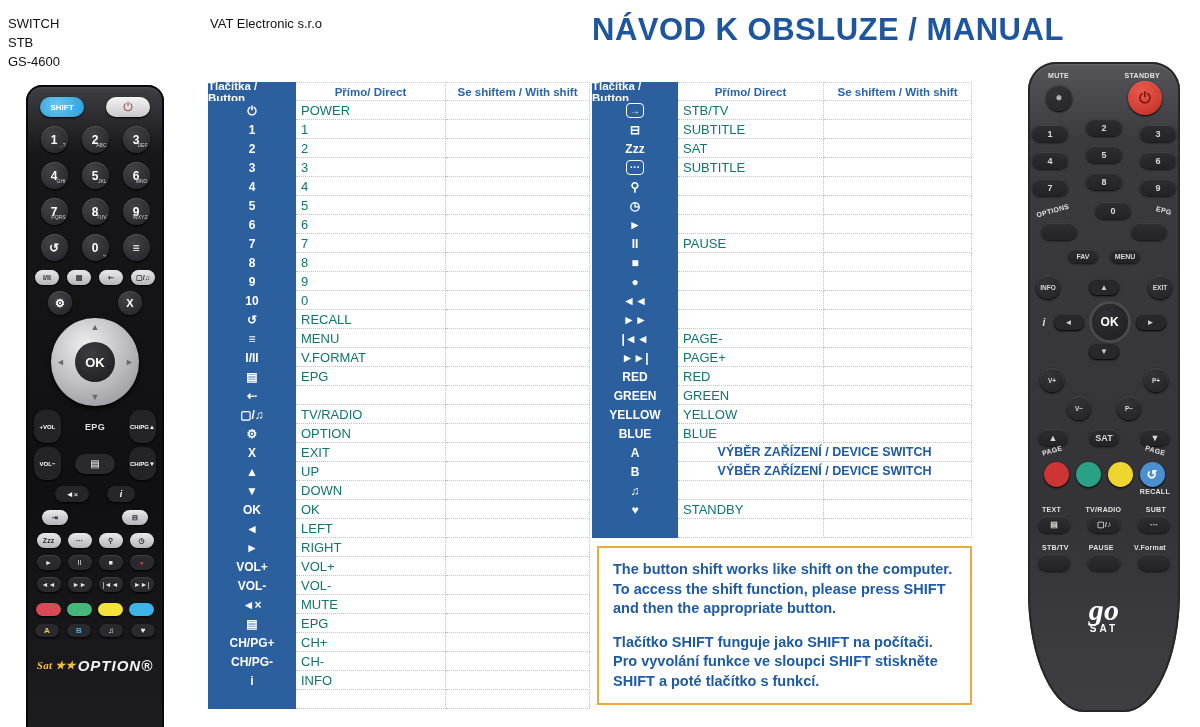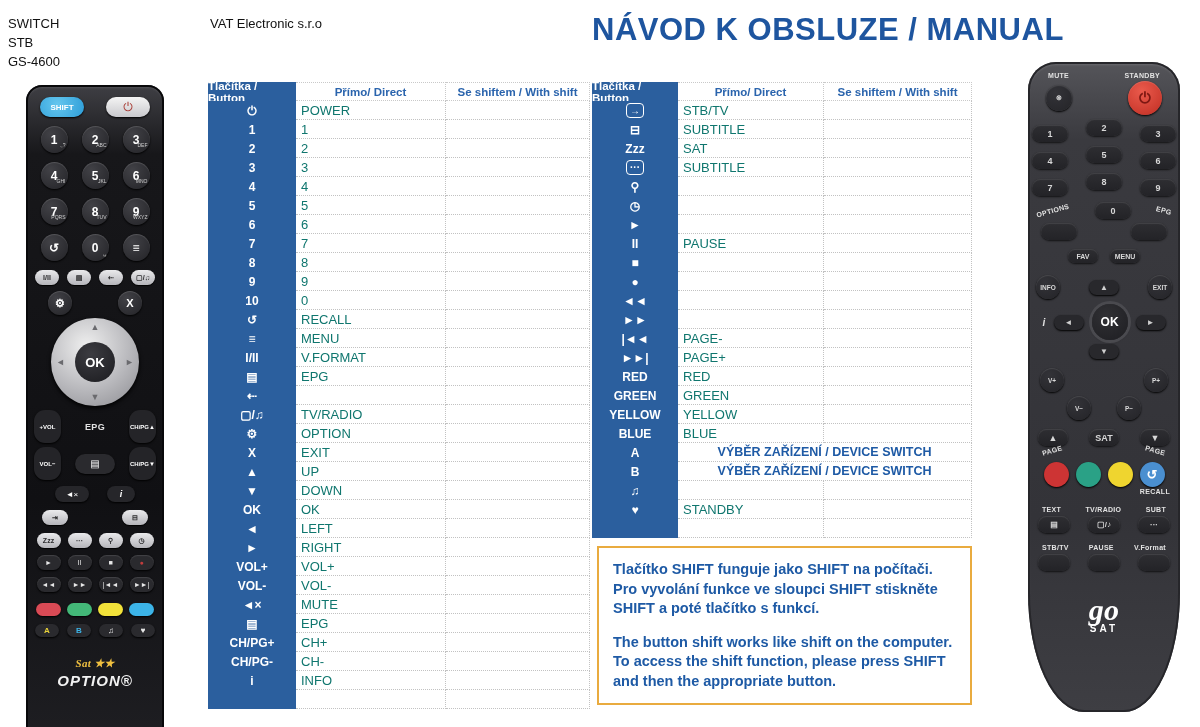--- a/index.html
+++ b/index.html
@@ -82,21 +82,21 @@
         box-shadow:inset 0 1px 1px rgba(255,255,255,.12),0 1px 2px #000;}
   .tbtn.rec{color:#c23d3d;}
   .colorrow{gap:6px;margin-top:11px;}
   .oval{width:25px;height:13px;border-radius:7px;box-shadow:0 1px 2px #000;}
   .oval.red{background:#d94a55;}.oval.green{background:#43b878;}
   .oval.yellow{background:#f2e23a;}.oval.blue{background:#3cb4e8;}
   .abrow{gap:8px;margin-top:8px;}
   .ab{width:24px;height:13px;border-radius:7px;background:#2a2a2e;color:#e8e8e8;font-size:8px;font-weight:bold;
       display:flex;align-items:center;justify-content:center;box-shadow:0 1px 2px #000;}
   .ab.a{color:#e8d23a;}.ab.b{color:#3cb4e8;}
-  .logorow{flex-direction:column;gap:2px;margin-top:20px;}
+  .logorow{flex-direction:row;gap:2px;margin-top:20px;}
   .logosat{color:#f0c040;font-style:italic;font-size:11px;font-family:"Liberation Serif",serif;}
   .logogen{color:#f2f2f2;font-style:italic;font-weight:bold;font-size:15px;letter-spacing:1px;}
   
   #right-remote{left:1028px;top:62px;width:152px;height:650px;
     border-radius:28px 28px 56px 56px / 28px 28px 120px 120px;
     background:linear-gradient(180deg,#55555a,#3a3a3f 12%,#333338 70%,#3e3e43);
     box-shadow:inset 0 0 0 2px #26262a, inset 0 2px 3px rgba(255,255,255,.25);}
   .caprow{margin-top:10px;justify-content:space-between;padding:0 20px;}
   .toprow{margin-top:2px;justify-content:space-between;padding:0 18px;}
   .round{width:26px;height:26px;border-radius:50%;background:radial-gradient(circle at 38% 30%,#333338,#242428);
@@ -563,22 +563,22 @@
         <span>♥</span>
       </div>
       <div class="tc direct-cell">STANDBY</div>
       <div class="tc shift-cell"></div>
       <div class="tc icon-cell"></div>
       <div class="tc direct-cell"></div>
       <div class="tc shift-cell"></div>
     </div>
 
   <div class="note">
+    <p>The button shift works like shift on the computer. To access the shift function, please press SHIFT and then the appropriate button.</p>
     <p>Tlačítko SHIFT funguje jako SHIFT na počítači. Pro vyvolání funkce ve sloupci SHIFT stiskněte SHIFT a poté tlačítko s funkcí.</p>
-    <p>The button shift works like shift on the computer. To access the shift function, please press SHIFT and then the appropriate button.</p>
   </div>
 
   <div class="remote" id="right-remote">
       <div class="rrow caprow">
         <div class="cap">MUTE</div>
         <div class="cap">STANDBY</div>
       </div>
       <div class="rrow toprow">
         <div class="round">⊗</div>
         <div class="round standby">⏻</div>

